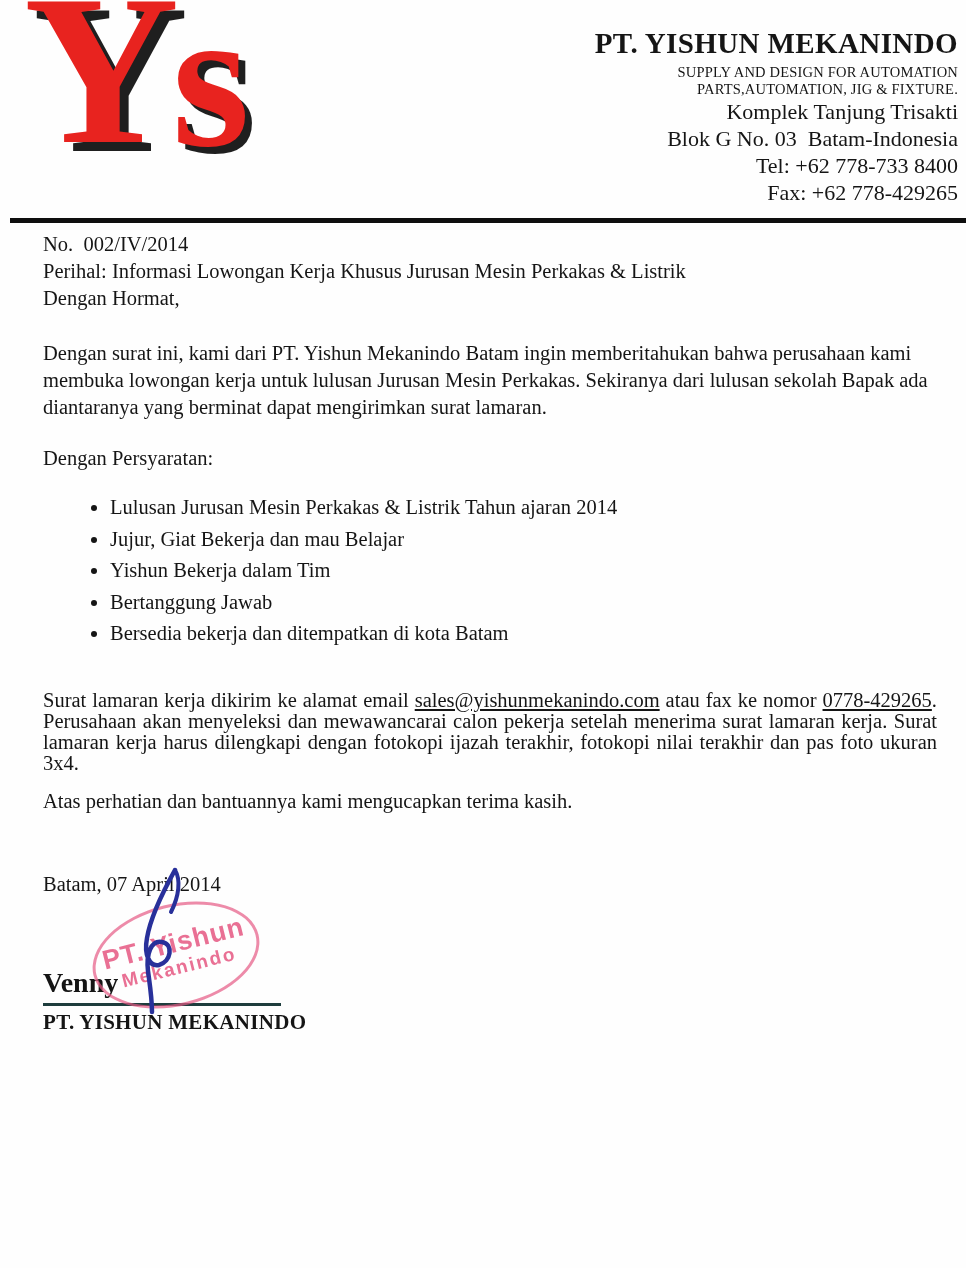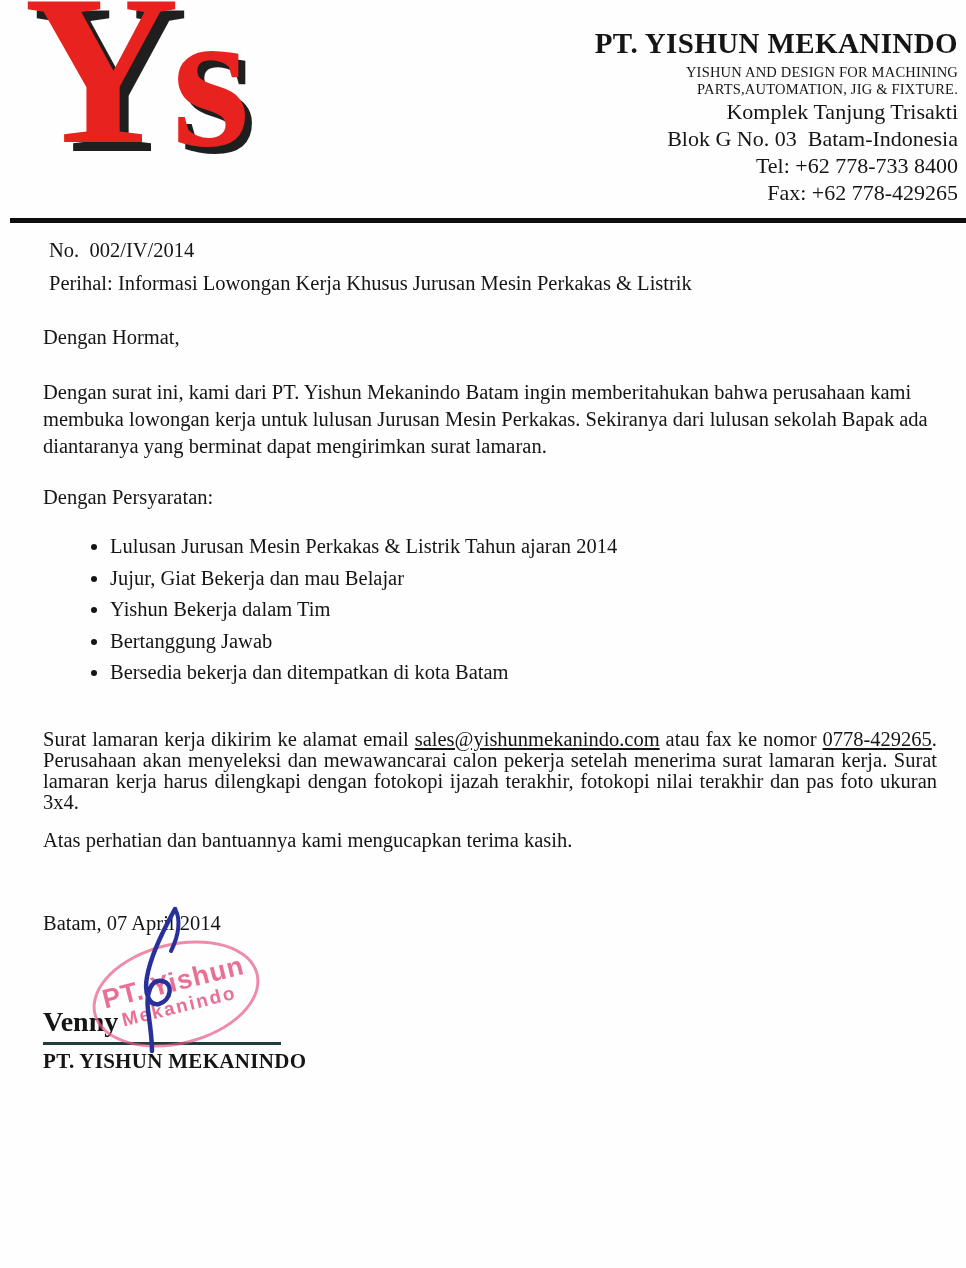--- a/index.html
+++ b/index.html
@@ -36,23 +36,23 @@
   .header-divider {
     position:absolute; top:218px; left:10px; right:0;
     height:5px; background:#0e0e0e;
   }
 
   
   .body-area {
     position:absolute; top:231px; left:43px; width:894px;
     font-size:20.5px; line-height:27px;
   }
-  .meta-line { margin:6px; }
+  .meta-line { margin:0; }
   .recipient { margin-top:30px; }
-  .salutation { margin-top:27px; }
+  .salutation { }
   .para1 { margin-top:28px; }
   .req-heading { margin-top:24px; }
   .requirements { margin:20px 0 10px 0; padding-left:67px; list-style:disc; }
   .requirements li { line-height:31.5px; }
   .para2 { margin-top:40px; line-height:21px; text-align:justify; }
   .u { text-decoration:underline; }
   .closing { margin-top:14px; }
   .place-date { margin-top:56px; }
 
   
@@ -81,21 +81,21 @@
 
 <div class="page">
 
   <div class="letterhead">
     <div class="logo">
       <span class="logo-y">Y</span>
       <span class="logo-s">s</span>
     </div>
     <div class="header-info">
       <div class="company-name">PT. YISHUN MEKANINDO</div>
-      <div class="tagline">YISHUN AND DESIGN FOR MACHINING</div>
+      <div class="tagline">SUPPLY AND DESIGN FOR AUTOMATION</div>
       <div class="tagline">PARTS,AUTOMATION, JIG &amp; FIXTURE.</div>
       <div class="addr">Komplek Tanjung Trisakti</div>
       <div class="addr pre">Blok G No. 03  Batam-Indonesia</div>
       <div class="addr">Tel: +62 778-733 8400</div>
       <div class="addr">Fax: +62 778-429265</div>
     </div>
   </div>
   <div class="header-divider"></div>
 
   <div class="body-area">

